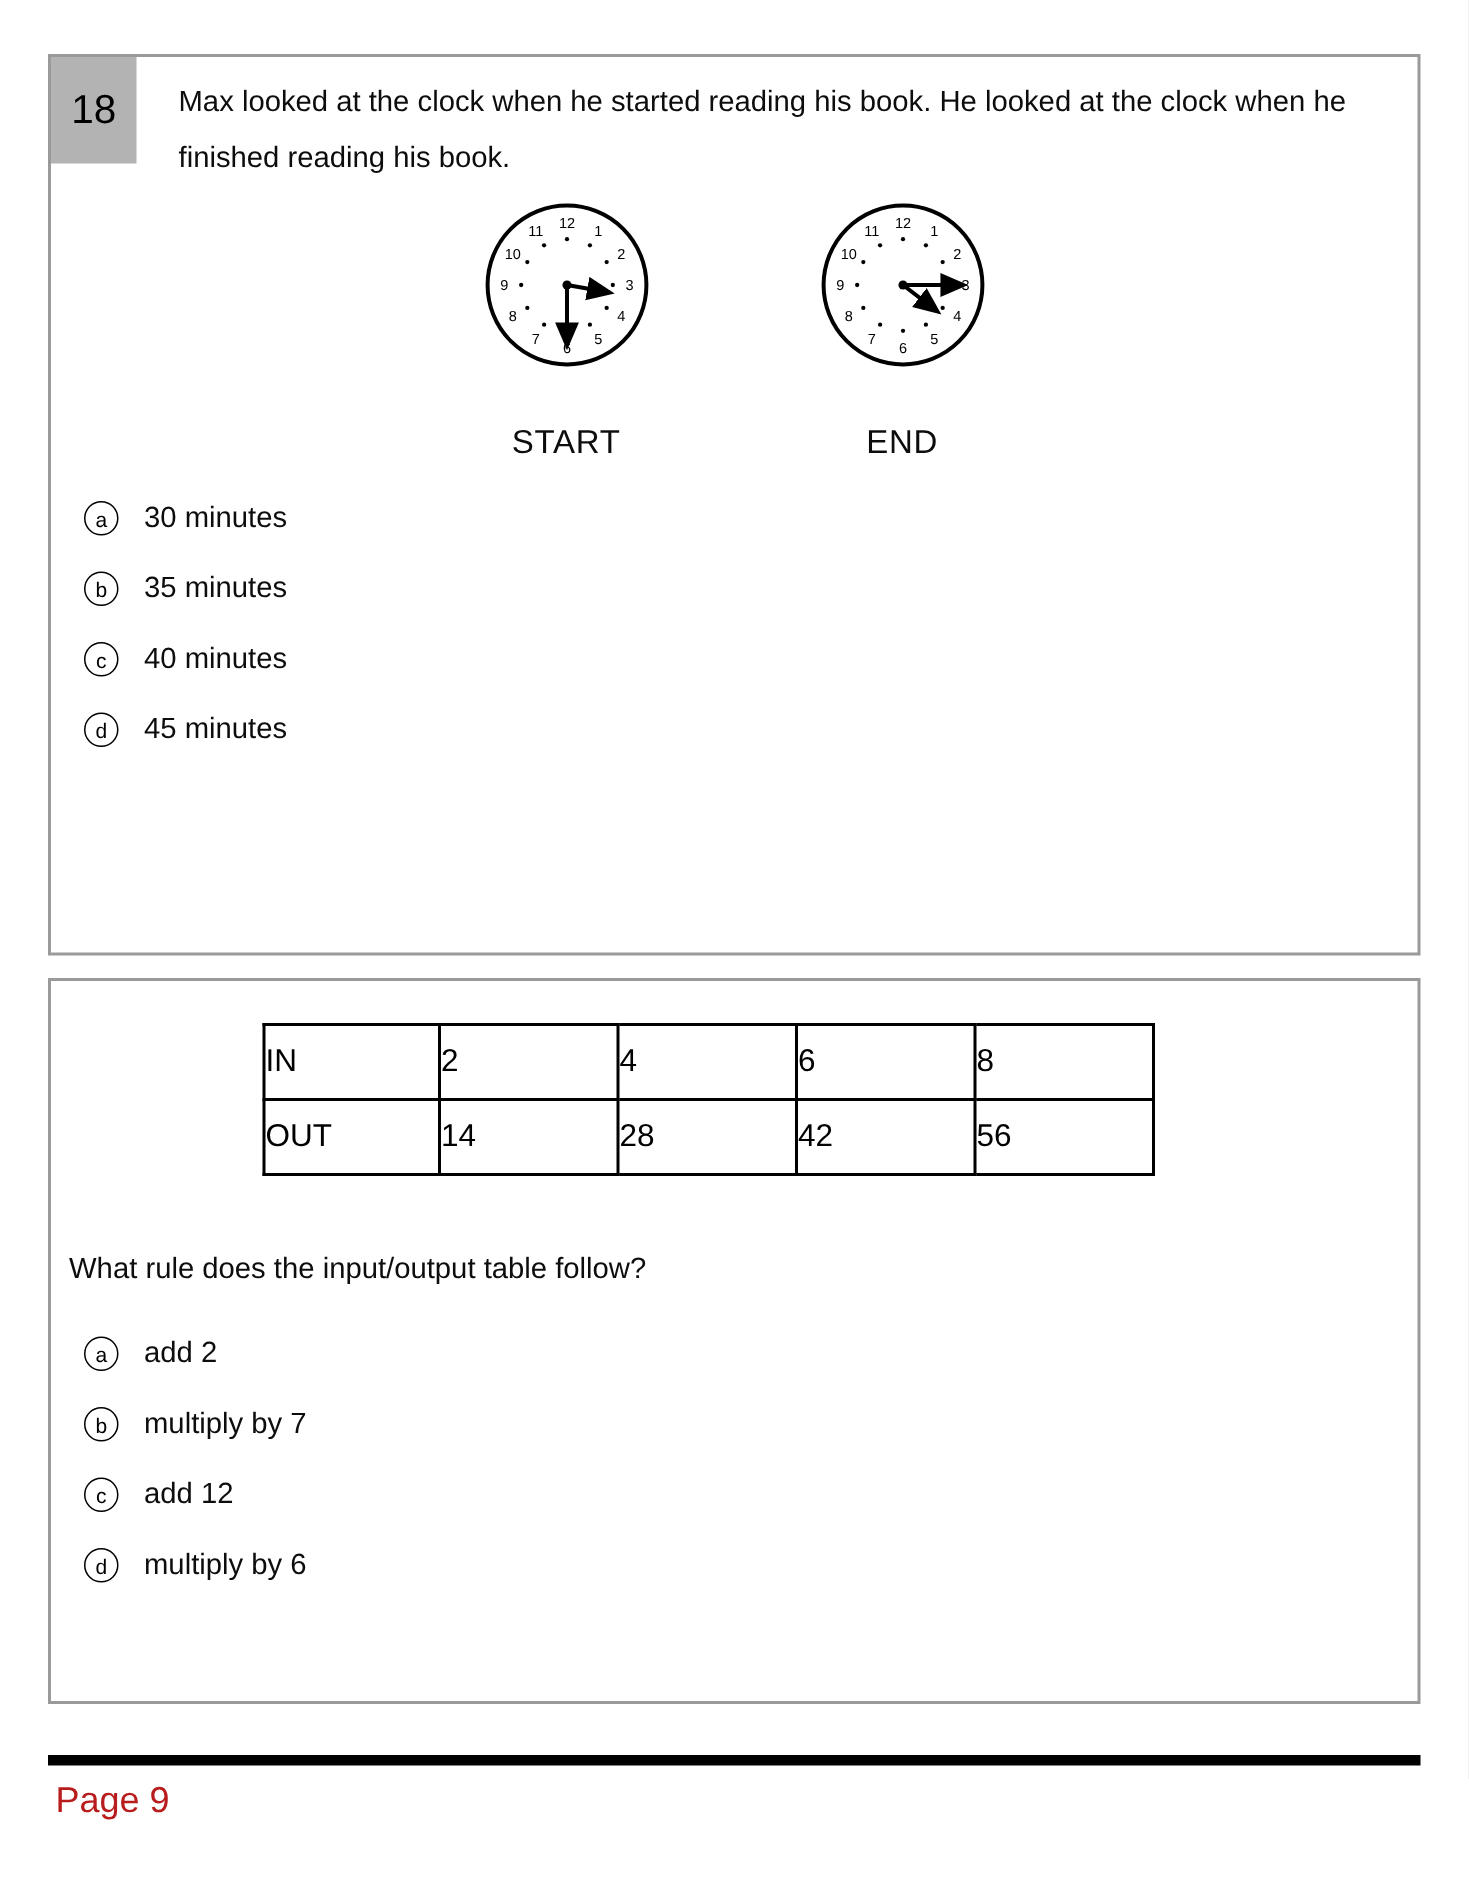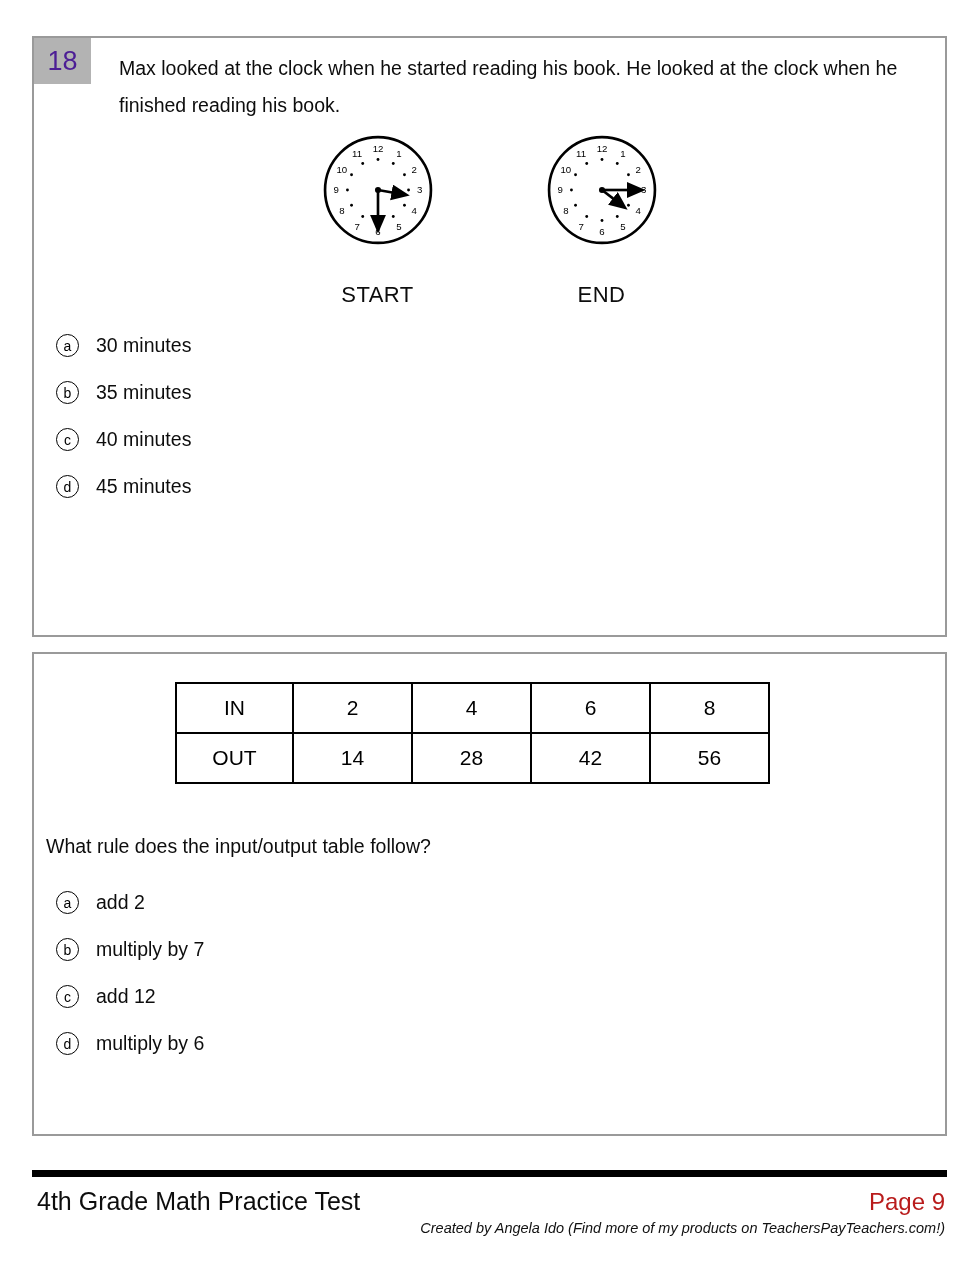--- a/index.html
+++ b/index.html
@@ -9,21 +9,21 @@
     margin:0 auto;
   }
   .qbox {
     margin: 0 32px; border: 2px solid #9a9a9a; background:#fff; box-sizing:border-box;
   }
   #q18box { margin-top: 36px; height: 601px; }
   #q19box { margin-top: 15px; height: 484px; }
 
   .qheader { display:flex; align-items:flex-start; }
   .qnum {
-    width:57px; height:46px; background:#b3b3b3; color:#4c1d95;
+    width:57px; height:71px; background:#b3b3b3; color:#000000;
     font-size:27px; display:flex; align-items:center; justify-content:center;
     flex:0 0 57px;
   }
   .qprompt {
     padding: 12px 20px 0 28px; font-size:19.5px; line-height:37px; color:#0d0d0d;
   }
   #q18box .qprompt { width: 800px; }
 
   .clocks { display:flex; justify-content:center; gap:112px; margin-top:10px; }
   .clock-block { display:flex; flex-direction:column; align-items:center; }
@@ -40,21 +40,21 @@
   .choice { display:flex; align-items:center; height:47px; }
   .choice-letter {
     width:23px; height:23px; border:1.5px solid #000; border-radius:50%;
     display:inline-flex; align-items:center; justify-content:center;
     font-size:14px; color:#000; flex:0 0 23px; box-sizing:border-box;
   }
   .choice-text { font-size:19.5px; margin-left:17px; color:#0d0d0d; }
 
   table.io-table { border-collapse:collapse; margin: 28px 0 0 141px; }
   table.io-table td {
-    border:2px solid #000; height:48px; text-align:center; vertical-align:middle;
+    border:2px solid #000; height:48px; text-align:left; vertical-align:middle;
     font-size:21px; padding:0; color:#000;
   }
   table.io-table td.lbl { width:115px; }
   table.io-table td.val { width:117px; }
 
   .footer-bar { height:7px; background:#000; margin: 34px 32px 0 32px; }
   .footer-row {
     display:flex; justify-content:space-between; align-items:baseline;
     margin: 10px 34px 0 37px;
   }
@@ -213,18 +213,16 @@
       </div>
       <div class="choice">
         <span class="choice-letter">d</span>
         <span class="choice-text">multiply by 6</span>
       </div>
     </div>
   </div>
 
   <div class="footer-bar"></div>
   <div class="footer-row">
-    <span class="footer-title">4th Grade Math Practice Test</span>
     <span class="footer-page">Page 9</span>
   </div>
-  <div class="footer-credit">Created by Angela Ido (Find more of my products on TeachersPayTeachers.com!)</div>
 
 </div>
 
 </body></html>

